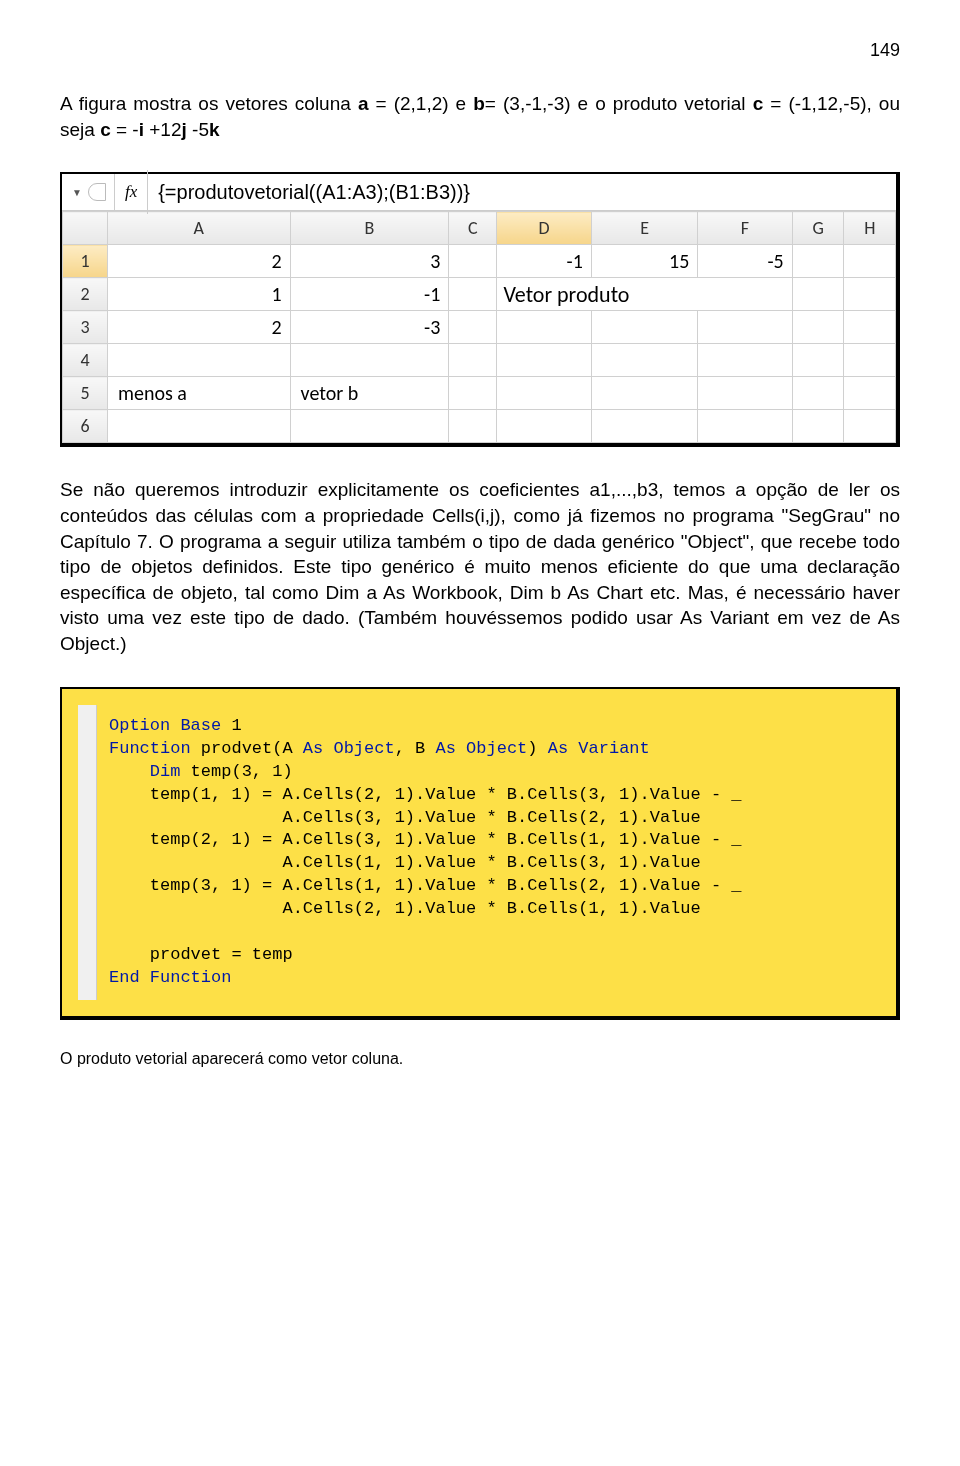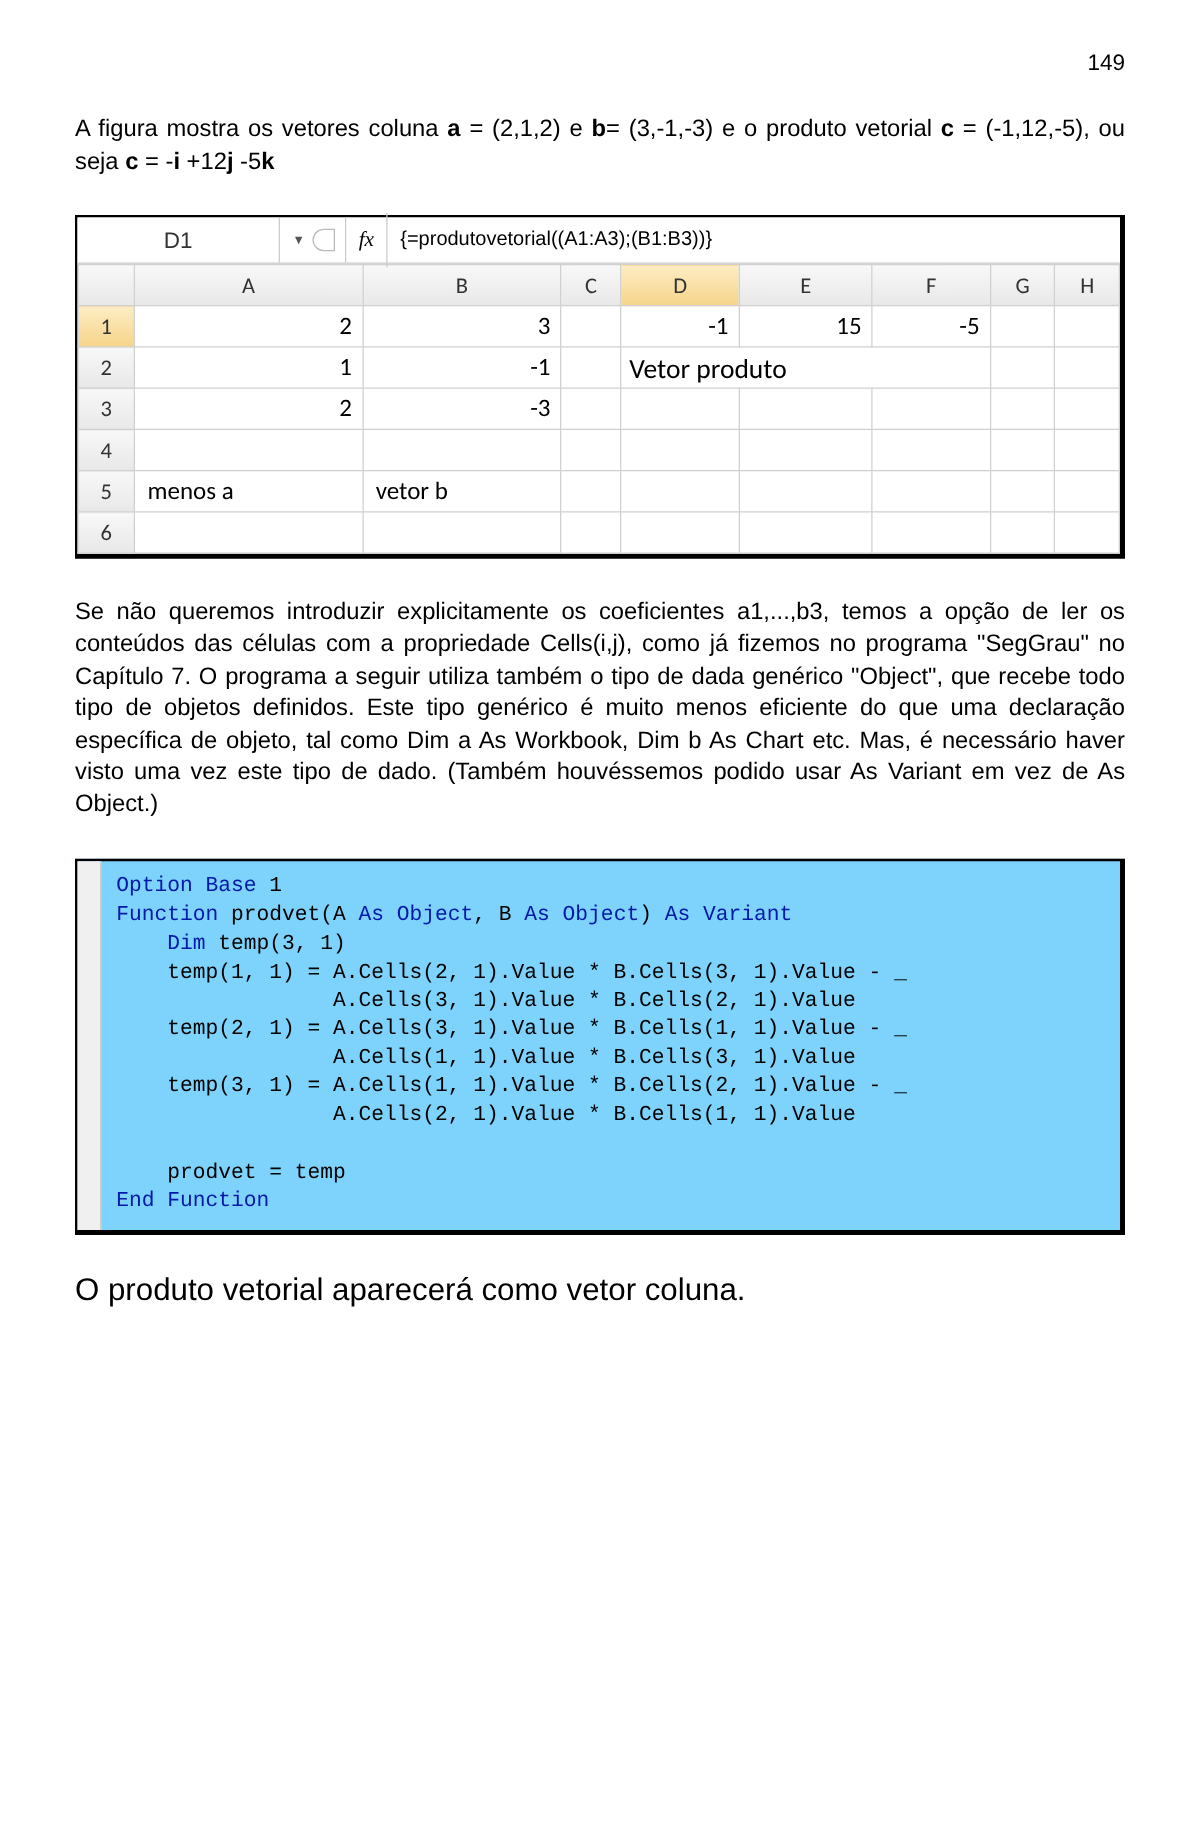--- a/index.html
+++ b/index.html
@@ -72,21 +72,21 @@
     font-size: 17px;
     padding: 4px 10px;
     border-right: 1px solid #ccc;
     height: 36px;
     line-height: 36px;
   }
   .formula-text {
     flex: 1;
     padding: 16px 10px;
     font-family: Arial, sans-serif;
-    font-size: 16px;
+    font-size: 20px;
     height: 36px;
     line-height: 36px;
   }
   .sheet {
     border-collapse: collapse;
     width: 100%;
     font-family: Calibri, Arial, sans-serif;
     font-size: 20px;
   }
   .sheet th, .sheet td {
@@ -119,22 +119,22 @@
   }
   .selhdr {
     background: linear-gradient(#fdecc4, #f6d58a) !important;
     color: #333;
   }
   .code-frame {
     border: 2px solid #000;
     border-right: 4px solid #000;
     border-bottom: 4px solid #000;
     margin: 30px 0;
-    background: #7dd3fc;
-    padding: 0;
+    background: #fde047;
+    padding: 16px;
   }
   .code-gutter {
     display: flex;
   }
   .code-margin {
     width: 18px;
     background: #f0f0f0;
     border-right: 1px solid #ccc;
   }
   .code-body {
@@ -142,34 +142,33 @@
     padding: 10px 12px;
     font-family: 'Courier New', monospace;
     font-size: 17px;
     line-height: 1.35;
     white-space: pre;
     color: #000;
   }
   .kw { color: #0018a8; }
   .bottom-text {
     font-family: Arial, sans-serif;
-    font-size: 25px;
+    font-size: 16px;
     margin-top: 28px;
   }
 </style>
 </head>
 <body>
 
 <div class="page-num">149</div>
 
 <p class="para" id="intro-para">A figura mostra os vetores coluna <b>a</b> = (2,1,2) e <b>b</b>= (3,-1,-3) e o produto vetorial <b>c</b> = (-1,12,-5), ou seja <b>c</b> = -<b>i</b> +12<b>j</b> -5<b>k</b></p>
 
 <div class="excel-frame">
   <div class="formula-bar">
-    <div class="name-box">D1</div>
     <div class="fb-btns">
       <span class="fb-dd">▼</span>
       <span class="fb-circle"></span>
     </div>
     <div class="fx">fx</div>
     <div class="formula-text">{=produtovetorial((A1:A3);(B1:B3))}</div>
   </div>
   <table class="sheet">
     <thead>
       <tr>

